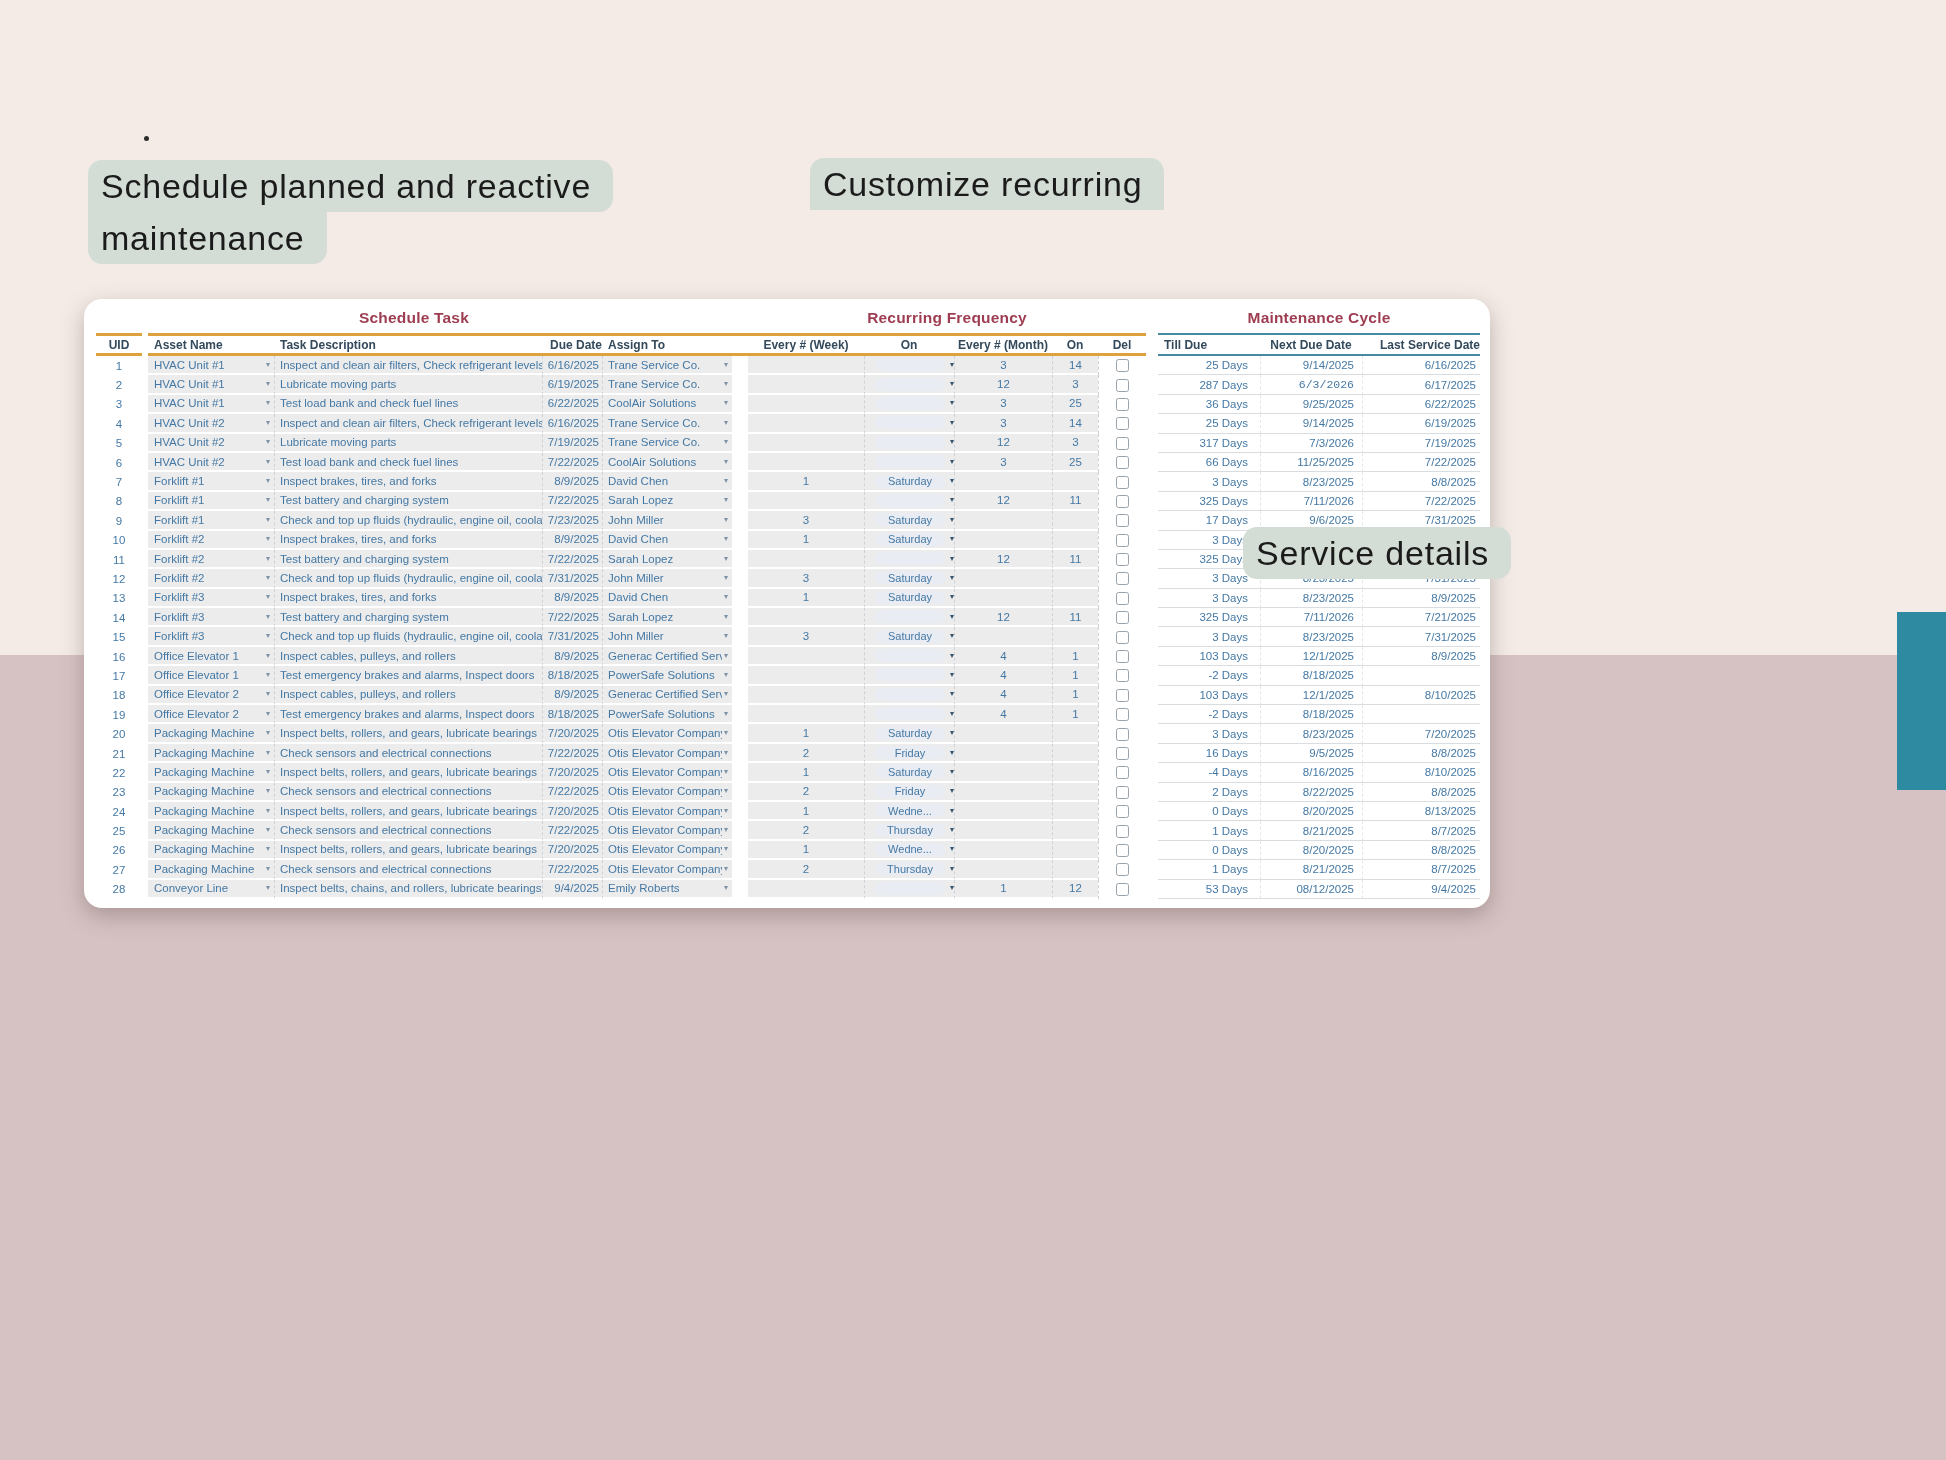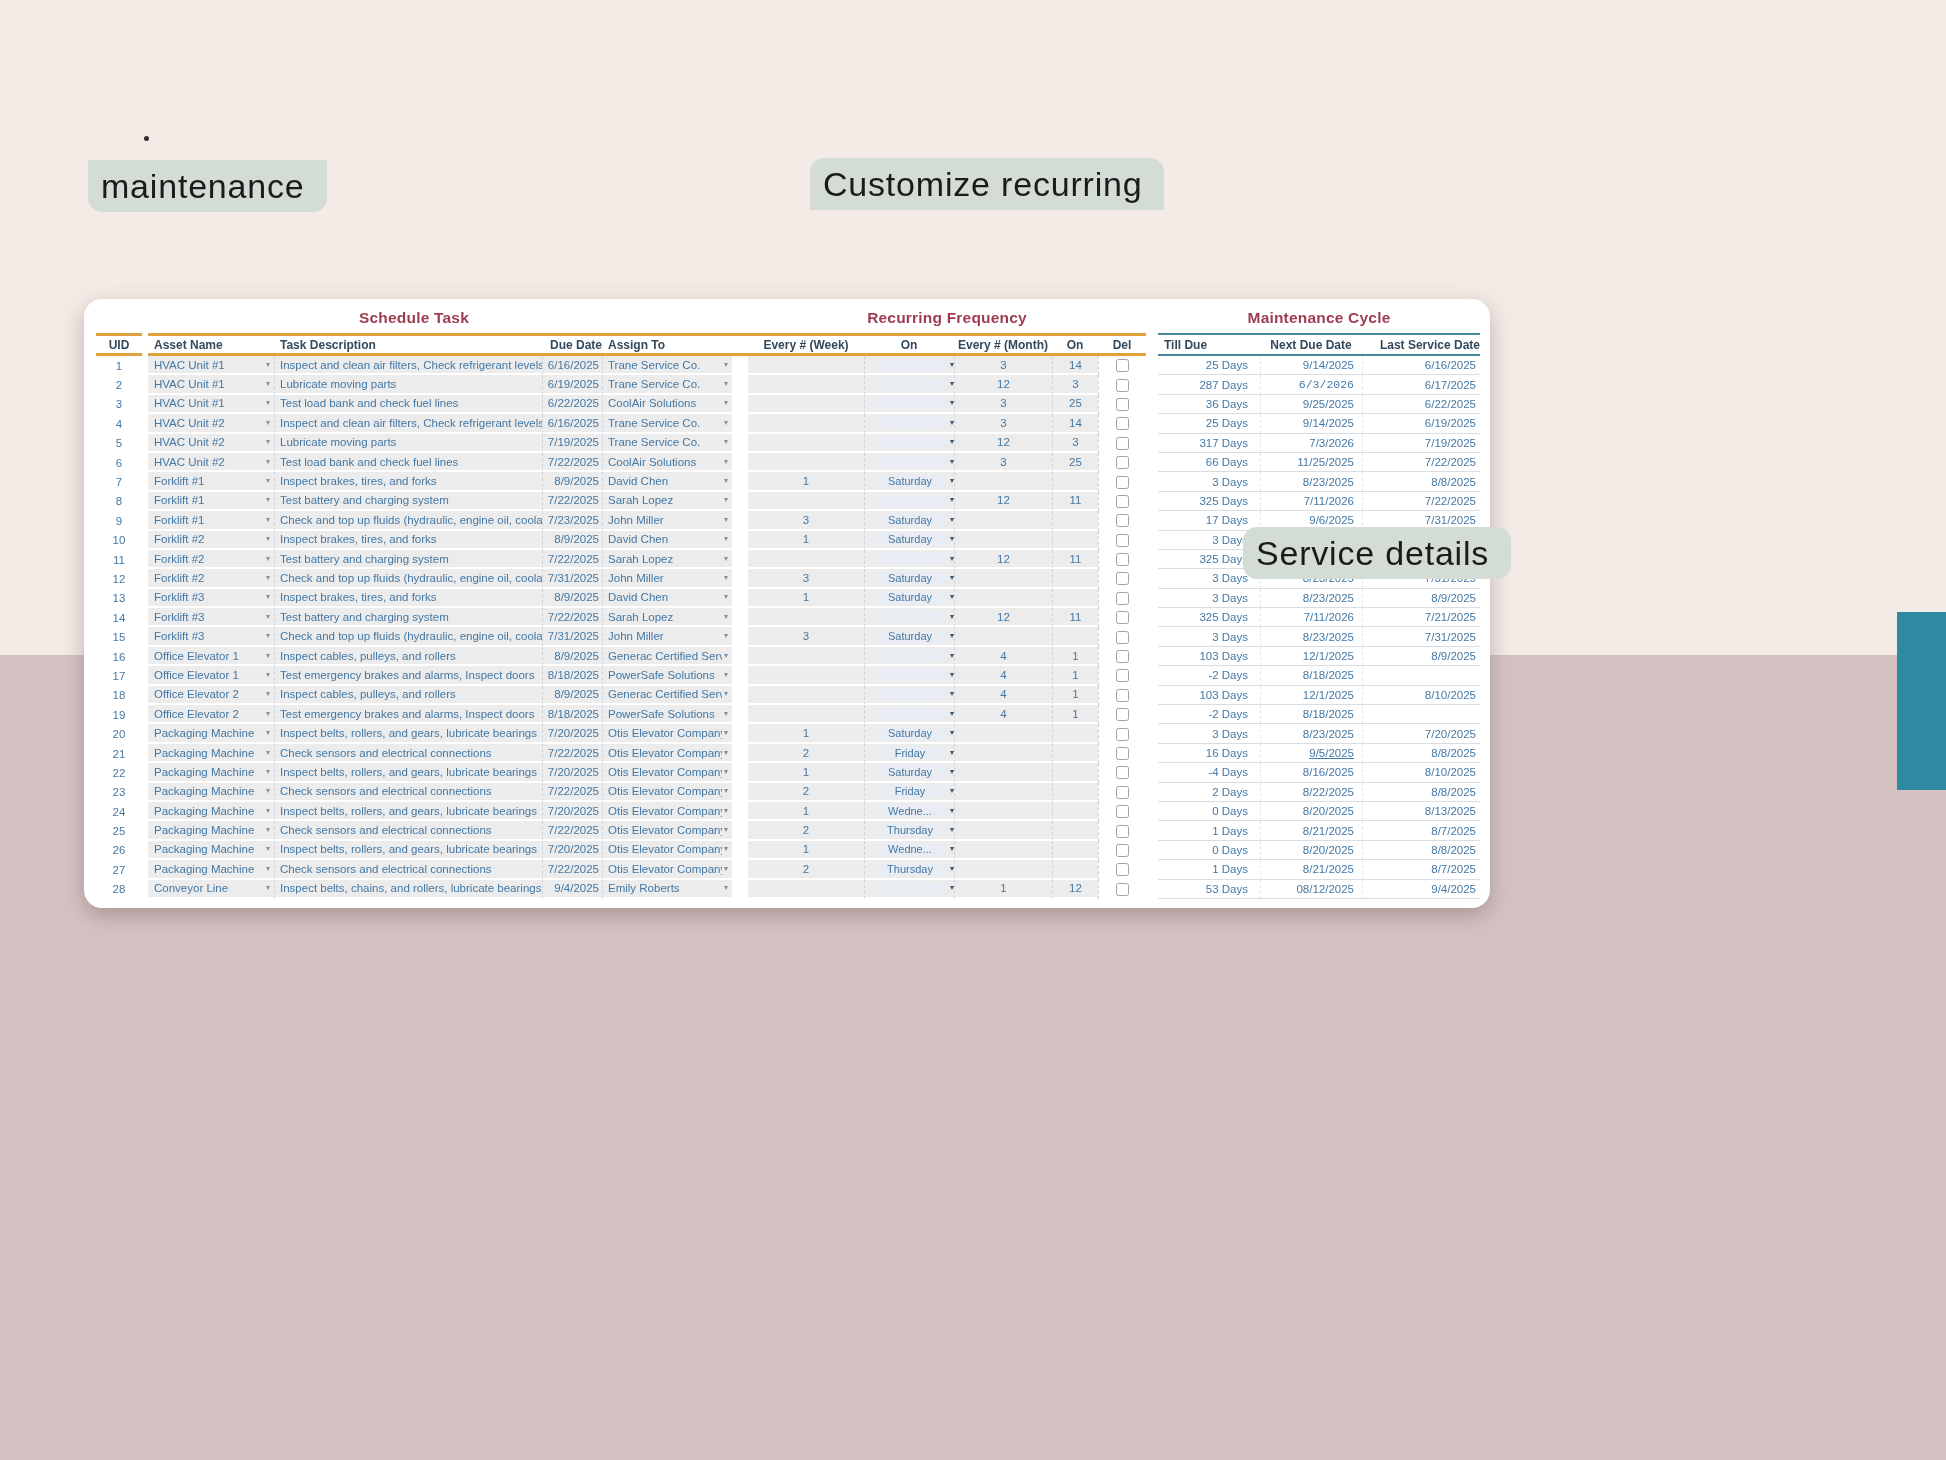--- a/index.html
+++ b/index.html
@@ -77,20 +77,21 @@
   .checkbox{width:11px;height:11px;border:1.6px solid #9aa3ab;border-radius:2.5px;background:#fff;}
 </style>
 </head>
 <body>
 
 <div class="bg-pink"></div>
 <div class="teal-block"></div>
 <div class="dot"></div>
 
 <div class="bubble" id="bubble-schedule">
+  <div class="line l1">Schedule planned and reactive</div>
   <div class="line l2">maintenance</div>
 </div>
 
 <div class="bubble" id="bubble-customize">
   <div class="line l1">Customize recurring</div>
 </div>
 
 <div class="bubble" id="bubble-service">
   <div class="line l1">Service details</div>
 </div>
@@ -1096,21 +1097,21 @@
           <span style="overflow: hidden; white-space: nowrap;"></span>
         </div>
         <div class="c-del">
           <span class="checkbox"></span>
         </div>
         <div class="c-gap"></div>
         <div class="c-till">
           <span style="overflow: hidden; white-space: nowrap;">16 Days</span>
         </div>
         <div class="c-next">
-          <span style="overflow: hidden; white-space: nowrap; text-decoration: underline;">9/5/2025</span>
+          <span style="overflow: hidden; white-space: nowrap;">9/5/2025</span>
         </div>
         <div class="c-last">
           <span style="overflow: hidden; white-space: nowrap;">8/8/2025</span>
         </div>
       </div>
       <div class="grid16 row">
         <div class="c-uid">
           <span style="overflow: hidden; white-space: nowrap;">22</span>
         </div>
         <div class="c-gap"></div>

